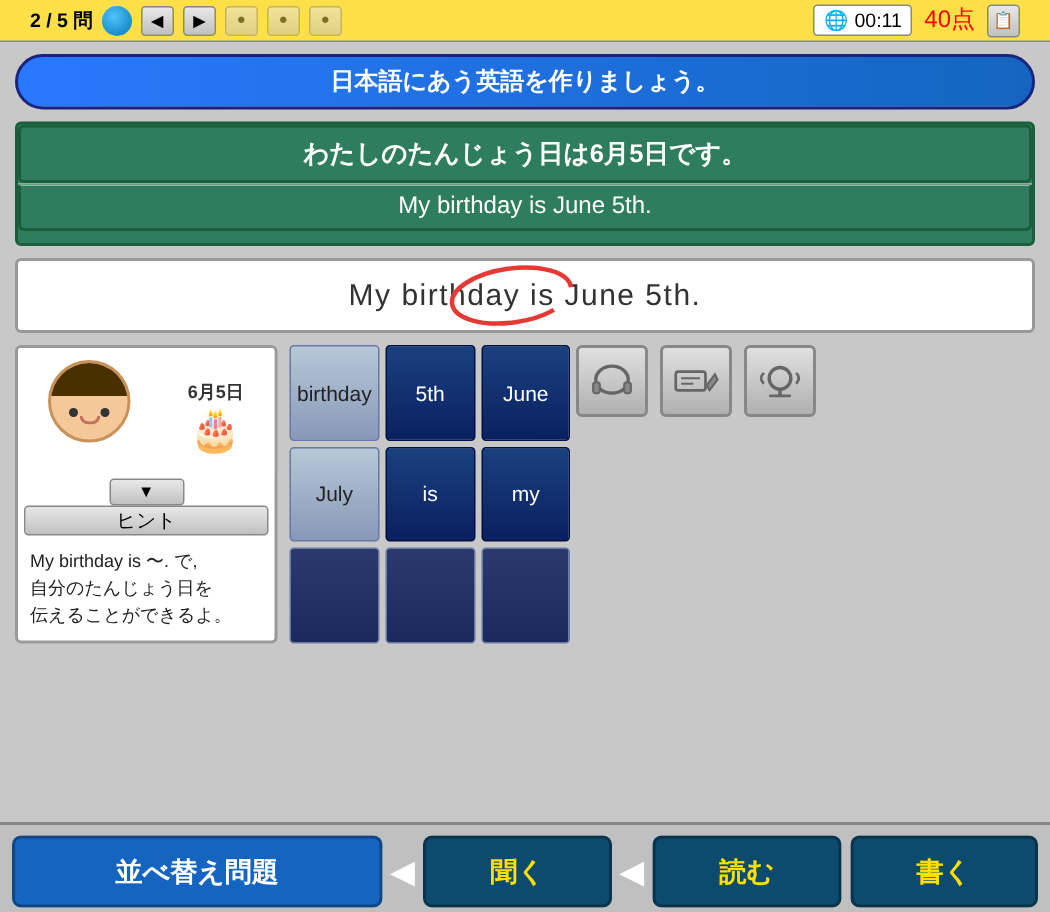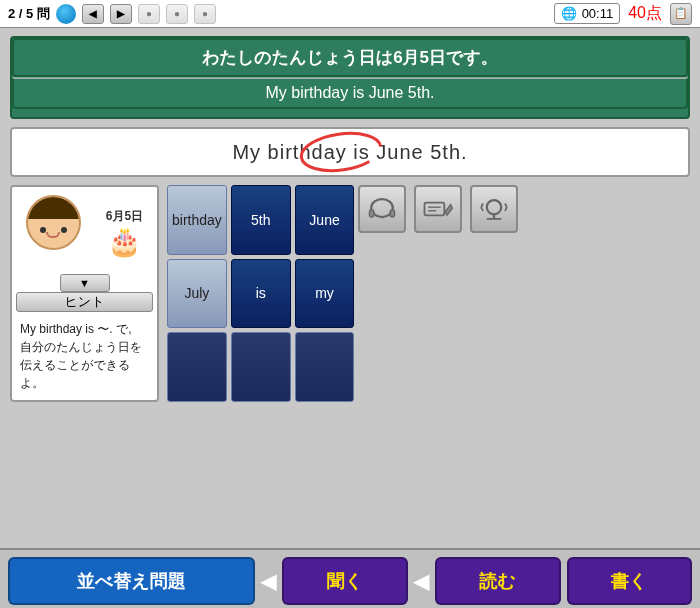--- a/index.html
+++ b/index.html
@@ -7,26 +7,26 @@
       width: 700px;
       height: 608px;
       background: #c0c0c0;
       font-family: 'MS Gothic', 'Hiragino Kaku Gothic Pro', sans-serif;
       overflow: hidden;
       position: relative;
     }
 
     
     .top-bar {
-      background: #ffffff;
+      background: #fde047;
       height: 28px;
       display: flex;
       align-items: center;
       justify-content: space-between;
-      padding: 0 8px;
+      padding: 0 20px;
       border-bottom: 1px solid #888;
     }
     .top-bar-left {
       display: flex;
       align-items: center;
       gap: 6px;
       font-size: 13px;
       font-weight: bold;
     }
     .top-bar-right {
@@ -152,21 +152,21 @@
 
     
     .bottom-section {
       display: flex;
       gap: 8px;
       margin-bottom: 8px;
     }
 
     
     .hint-box {
-      width: 149px;
+      width: 175px;
       background: white;
       border: 2px solid #999;
       border-radius: 4px;
       overflow: hidden;
       display: flex;
       flex-direction: column;
     }
     .character-area {
       display: flex;
       align-items: center;
@@ -327,21 +327,21 @@
       font-weight: bold;
       cursor: pointer;
       border: 2px solid rgba(0,0,0,0.3);
     }
     .nav-tab.active {
       background: #1565c0;
       color: white;
       flex: 2;
     }
     .nav-tab.secondary {
-      background: #4c1d95;
+      background: #0c4a6e;
       color: #ffe000;
       flex: 1;
       justify-content: center;
     }
     .nav-arrow {
       color: white;
       font-size: 20px;
       font-weight: bold;
     }
   </style>
@@ -363,20 +363,23 @@
       <span>🌐</span>
       <span>00:11</span>
     </div>
     <span class="score-box">40点</span>
     <div class="info-icon">📋</div>
   </div>
 </div>
 
 <div class="main-content">
 
+  <div class="instruction-banner">
+    <span>日本語にあう英語を作りましょう。</span>
+  </div>
 
   <div class="sentence-container">
     <div class="japanese-box">
       <span>わたしのたんじょう日は6月5日です。</span>
     </div>
     <hr class="sentence-divider">
     <div class="english-translation">
       <span>My birthday is June 5th.</span>
     </div>
   </div>

